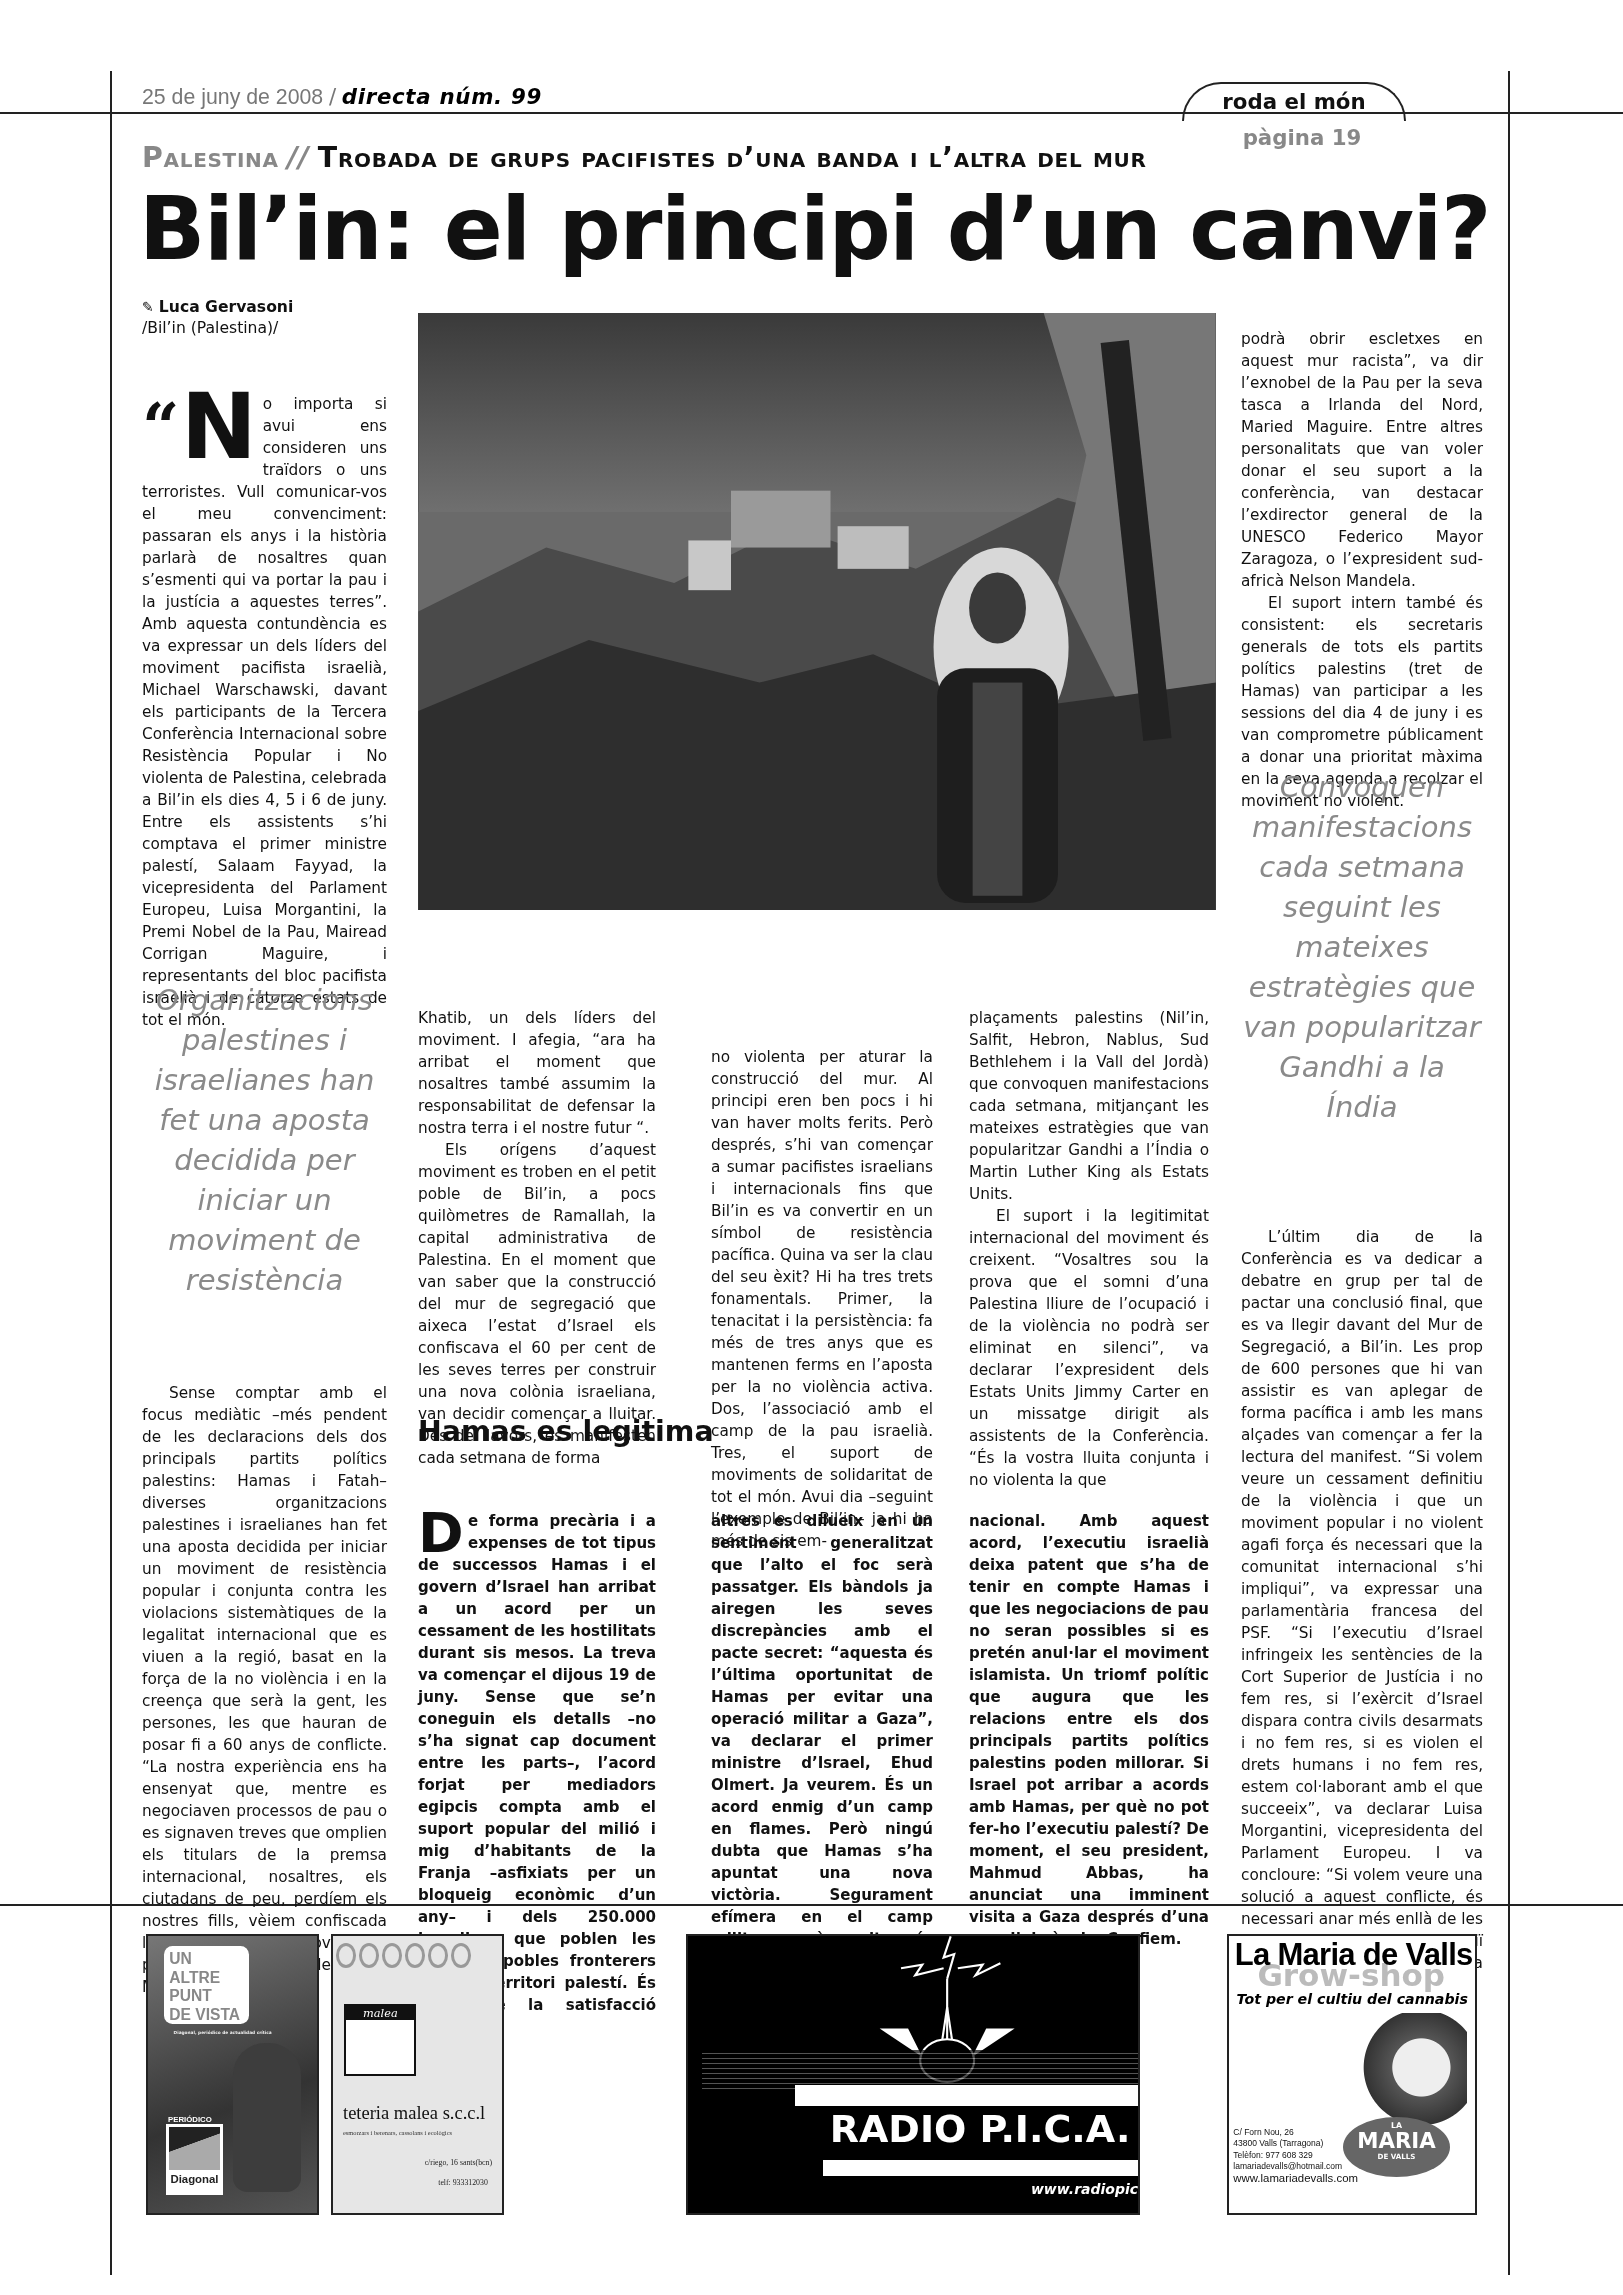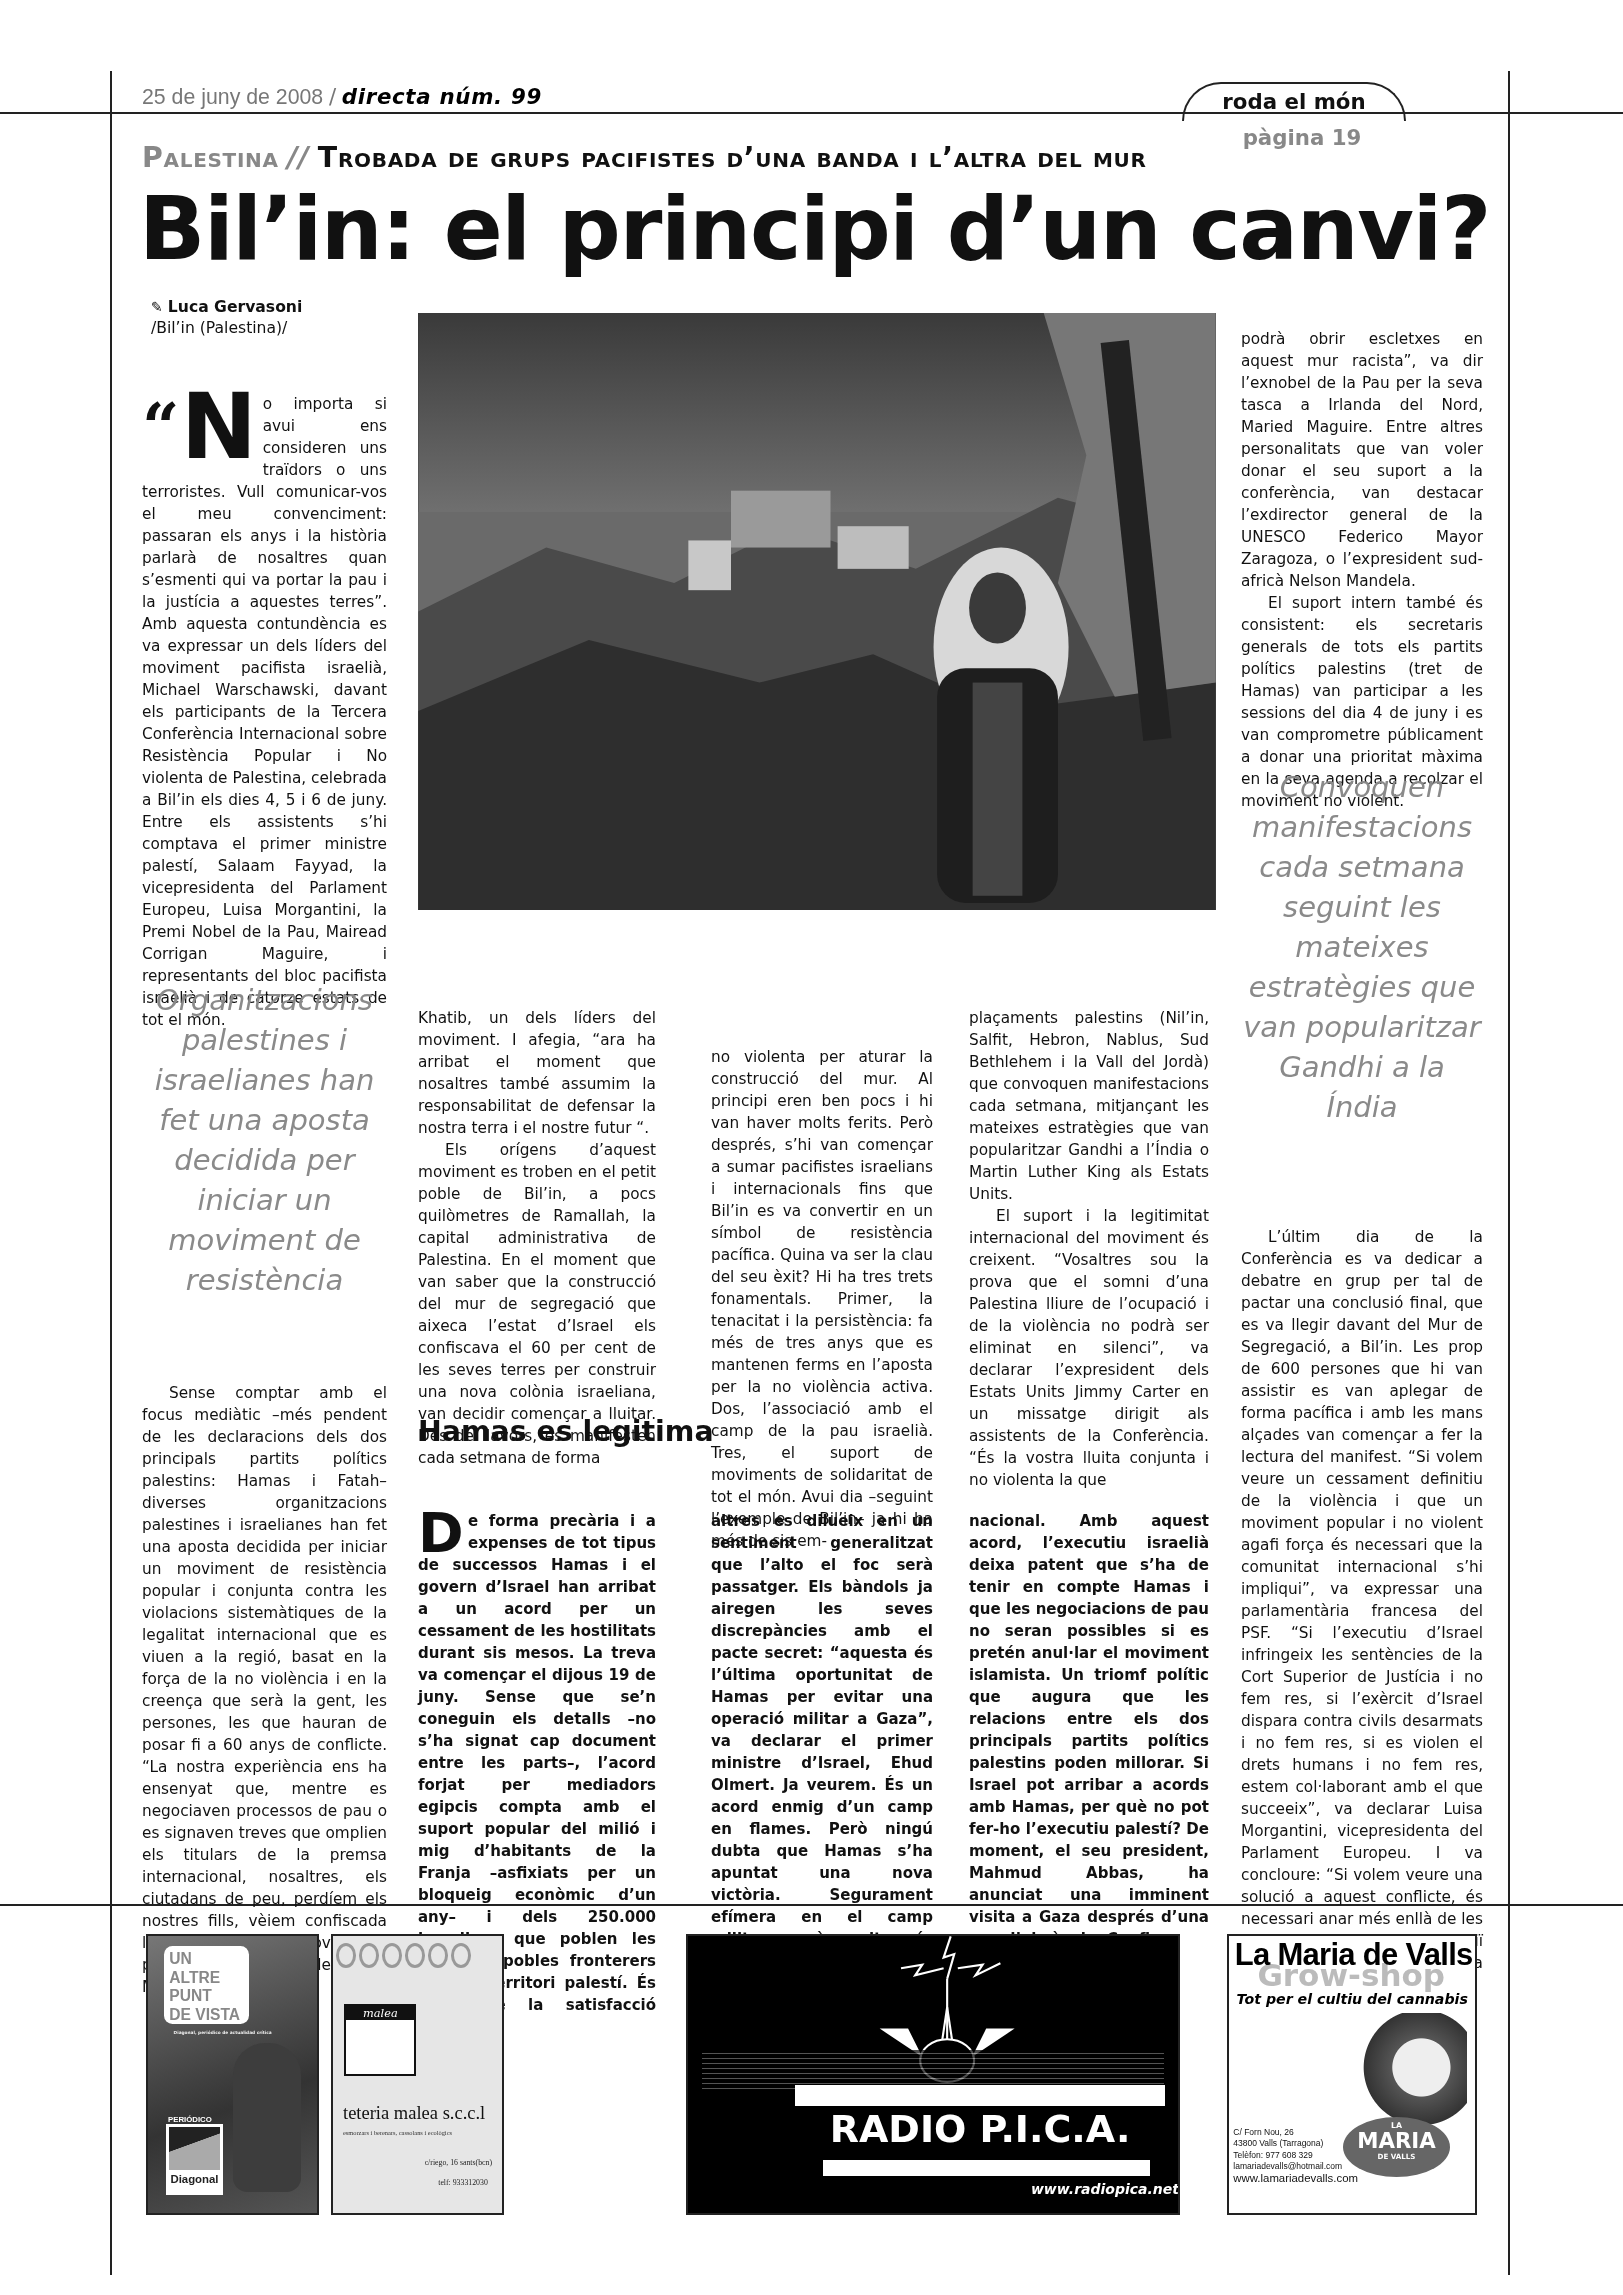--- a/index.html
+++ b/index.html
@@ -11,21 +11,21 @@
   .folio-date{color:#777;font-family:"Liberation Sans",sans-serif;}
   .folio-sep{color:#777;margin:0 5.7px;}
   .folio-pub{font-family:"DejaVu Sans",sans-serif;font-weight:bold;font-style:italic;color:#000;letter-spacing:0.7px;}
   .folio-tab{left:1182px;top:82px;width:220px;height:37px;border:2.1px solid #222;border-bottom:none;border-radius:43px 43px 0 0;text-align:center;font-size:21.3px;line-height:36px;font-family:"DejaVu Sans",sans-serif;}
   .folio-section{font-weight:bold;color:#111;}
   .folio-page{color:#888;font-weight:bold;margin-left:16px;}
   .kicker{left:142px;top:141px;font-size:28.4px;font-weight:bold;font-variant:small-caps;letter-spacing:0.7px;white-space:nowrap;font-family:"DejaVu Sans",sans-serif;}
   .kicker-section{color:#888;}
   .kicker-sep{color:#888;margin:0 8.5px;font-style:italic;}
   .headline{left:139px;top:178px;font-size:87px;font-weight:bold;letter-spacing:-1.4px;font-family:"DejaVu Sans",sans-serif;white-space:nowrap;}
-  .byline{left:142px;top:297px;width:284px;font-size:15.6px;line-height:21.3px;font-family:"DejaVu Sans",sans-serif;margin-left:9px;}
+  .byline{left:142px;top:297px;width:284px;font-size:15.6px;line-height:21.3px;font-family:"DejaVu Sans",sans-serif;}
   .byline .name{font-weight:bold;}
   .col{position:absolute;font-family:"DejaVu Sans",sans-serif;font-size:15.3px;line-height:22px;text-align:justify;hyphens:auto;margin-top:34px;}
   .col p{margin:0;}
   .col p.ind{text-indent:27px;}
   .lead{position:relative;}
   .bigq{float:left;font-family:"DejaVu Serif",serif;font-weight:bold;font-size:65px;line-height:50px;margin:8.5px 0 0 0;}
   .dropN{float:left;font-size:91px;line-height:68px;font-weight:bold;margin:0 5.7px 0 1.4px;}
   .dropD{float:left;font-size:55px;line-height:41px;font-weight:bold;margin:2.8px 4.3px 0 0;}
   .pullquote{position:absolute;font-family:"DejaVu Sans",sans-serif;font-style:italic;color:#8a8a8a;font-size:29px;line-height:40px;text-align:center;}
   .photo{left:418px;top:313px;width:798px;height:597px;background:#333;overflow:hidden;}
@@ -157,21 +157,21 @@
   </div>
   <div class="abs" style="left:11.4px;top:68px;width:68px;height:68px;border:2.1px solid #111;background:#fff;">
     <div style="background:#111;color:#fff;font-style:italic;font-family:'DejaVu Serif',serif;font-size:11.4px;text-align:center;">malea</div>
   </div>
   <div class="abs" style="left:10px;top:167px;font-family:'Liberation Serif',serif;font-size:18.5px;color:#111;white-space:nowrap;">teteria malea s.c.c.l</div>
   <div class="abs" style="left:10px;top:193px;font-family:'Liberation Serif',serif;font-size:6.4px;color:#333;white-space:nowrap;">esmorzars i berenars, cassolans i ecològics</div>
   <div class="abs" style="right:10px;top:222px;font-family:'Liberation Serif',serif;font-size:7.8px;color:#222;">c/riego, 16 sants(bcn)</div>
   <div class="abs" style="right:14.2px;top:242px;font-family:'Liberation Serif',serif;font-size:7.8px;color:#222;">telf: 933312030</div>
 </div>
 
-<div class="ad" style="left:686px;width:494px;background:#000;">
+<div class="ad" style="left:686px;width:454px;background:#000;">
   <svg class="abs" style="left:142px;top:0;" width="213" height="171" viewBox="0 0 300 240">
     <g stroke="#fff" stroke-width="3" fill="none">
       <polyline points="100,45 130,40 120,55 160,45"></polyline>
       <polyline points="180,45 215,40 205,55 240,38"></polyline>
       <polyline points="170,0 160,30 175,25 165,60"></polyline>
       <line x1="165" y1="60" x2="165" y2="200"></line>
       <line x1="150" y1="200" x2="165" y2="100"></line>
         <line x1="180" y1="200" x2="165" y2="100"></line>
     </g>
     <ellipse cx="165" cy="175" rx="38" ry="30" fill="#000" stroke="#fff" stroke-width="3"></ellipse>

